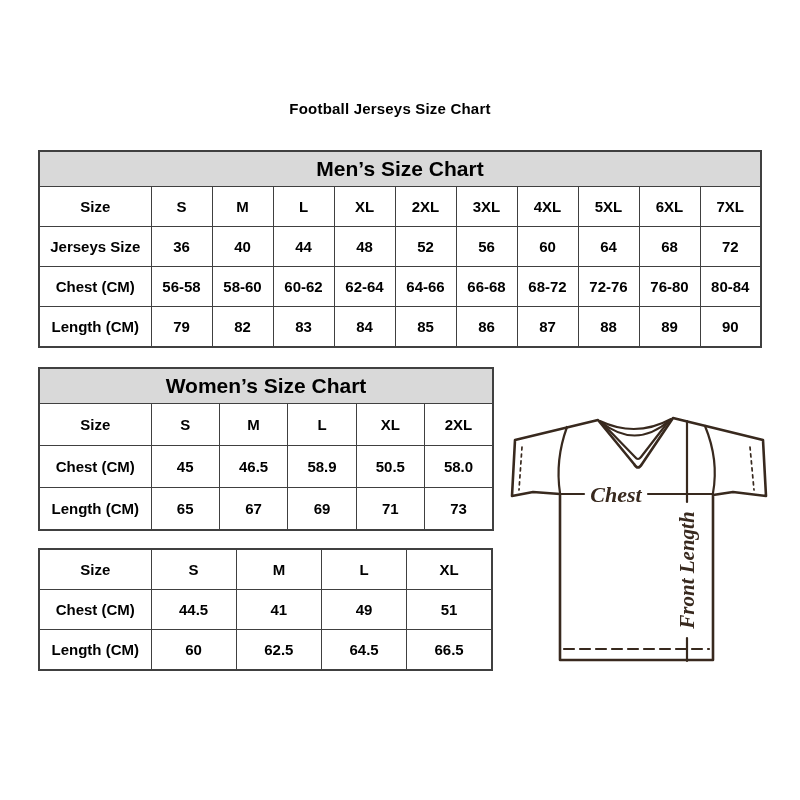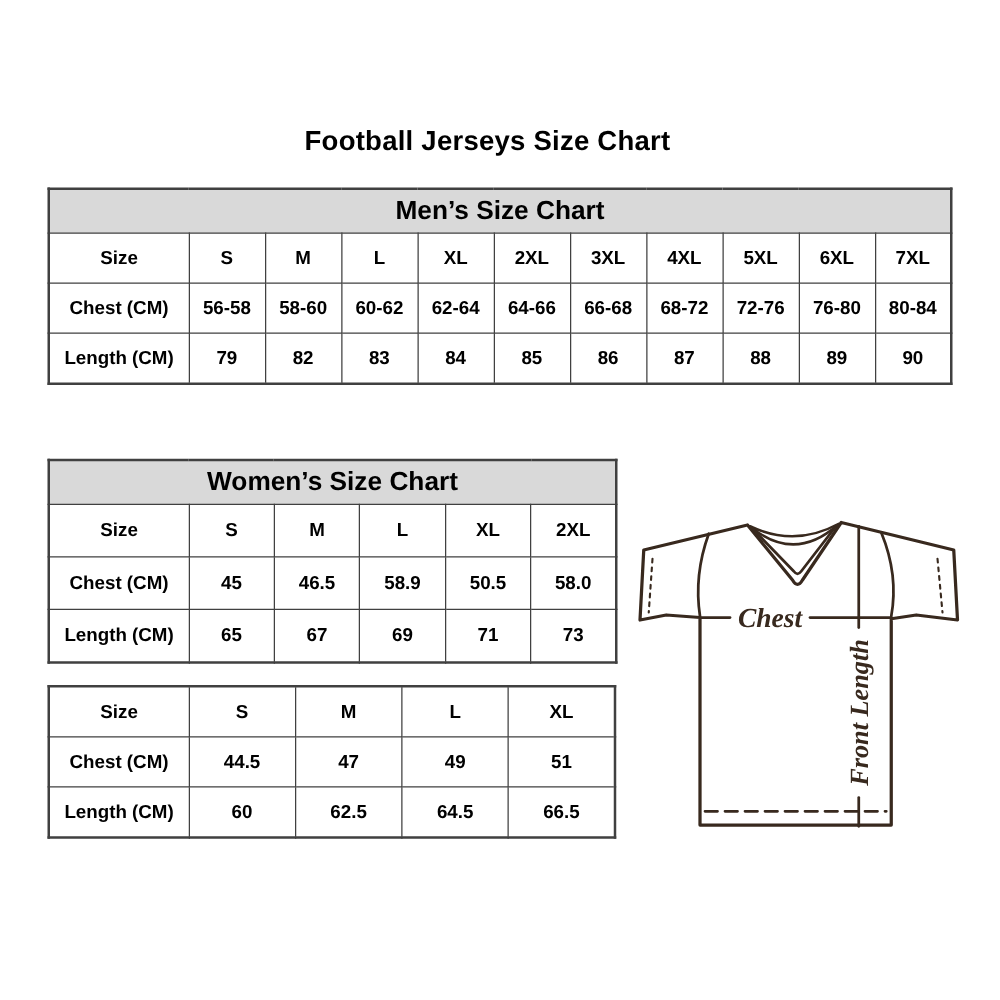--- a/index.html
+++ b/index.html
@@ -1,19 +1,19 @@
 <!DOCTYPE html>
 <html><head>
 <meta charset="utf-8">
 <style>
   html,body{margin:0;padding:0;background:#ffffff;}
   #page{position:relative;width:800px;height:800px;background:#ffffff;overflow:hidden;
         font-family:"Liberation Sans",sans-serif;}
   #page-title{position:absolute;top:100px;left:0;width:780px;text-align:center;
-        font-size:22px;font-weight:bold;color:#000;letter-spacing:.2px;}
+        font-size:15px;font-weight:bold;color:#000;letter-spacing:.2px;}
   table.size-table{position:absolute;border-collapse:collapse;table-layout:fixed;
         border:2px solid #404040;background:#fff;}
   table.size-table td{border:1px solid #404040;text-align:center;vertical-align:middle;
         font-weight:bold;font-size:15px;color:#000;height:39px;padding:0 2px;overflow:hidden;}
   table.size-table td.hdr{background:#d9d9d9;font-size:21px;height:34px;}
   #men-table{left:38px;top:150px;width:724px;}
   #women-table{left:38px;top:367px;width:456px;}
   #women-table td{height:41px;}
   #women-table td.hdr{height:34px;}
   #youth-table{left:38px;top:548px;width:455px;}
@@ -51,20 +51,33 @@
           <td>S</td>
           <td>M</td>
           <td>L</td>
           <td>XL</td>
           <td>2XL</td>
           <td>3XL</td>
           <td>4XL</td>
           <td>5XL</td>
           <td>6XL</td>
           <td>7XL</td>
+        </tr>
+        <tr>
+          <td>Jerseys Size</td>
+          <td>36</td>
+          <td>40</td>
+          <td>44</td>
+          <td>48</td>
+          <td>52</td>
+          <td>56</td>
+          <td>60</td>
+          <td>64</td>
+          <td>68</td>
+          <td>72</td>
         </tr>
         <tr>
           <td>Chest (CM)</td>
           <td>56-58</td>
           <td>58-60</td>
           <td>60-62</td>
           <td>62-64</td>
           <td>64-66</td>
           <td>66-68</td>
           <td>68-72</td>
@@ -140,21 +153,21 @@
         <tr>
           <td>Size</td>
           <td>S</td>
           <td>M</td>
           <td>L</td>
           <td>XL</td>
         </tr>
         <tr>
           <td>Chest (CM)</td>
           <td>44.5</td>
-          <td>47</td>
+          <td>41</td>
           <td>49</td>
           <td>51</td>
         </tr>
         <tr>
           <td>Length (CM)</td>
           <td>60</td>
           <td>62.5</td>
           <td>64.5</td>
           <td>66.5</td>
         </tr>

